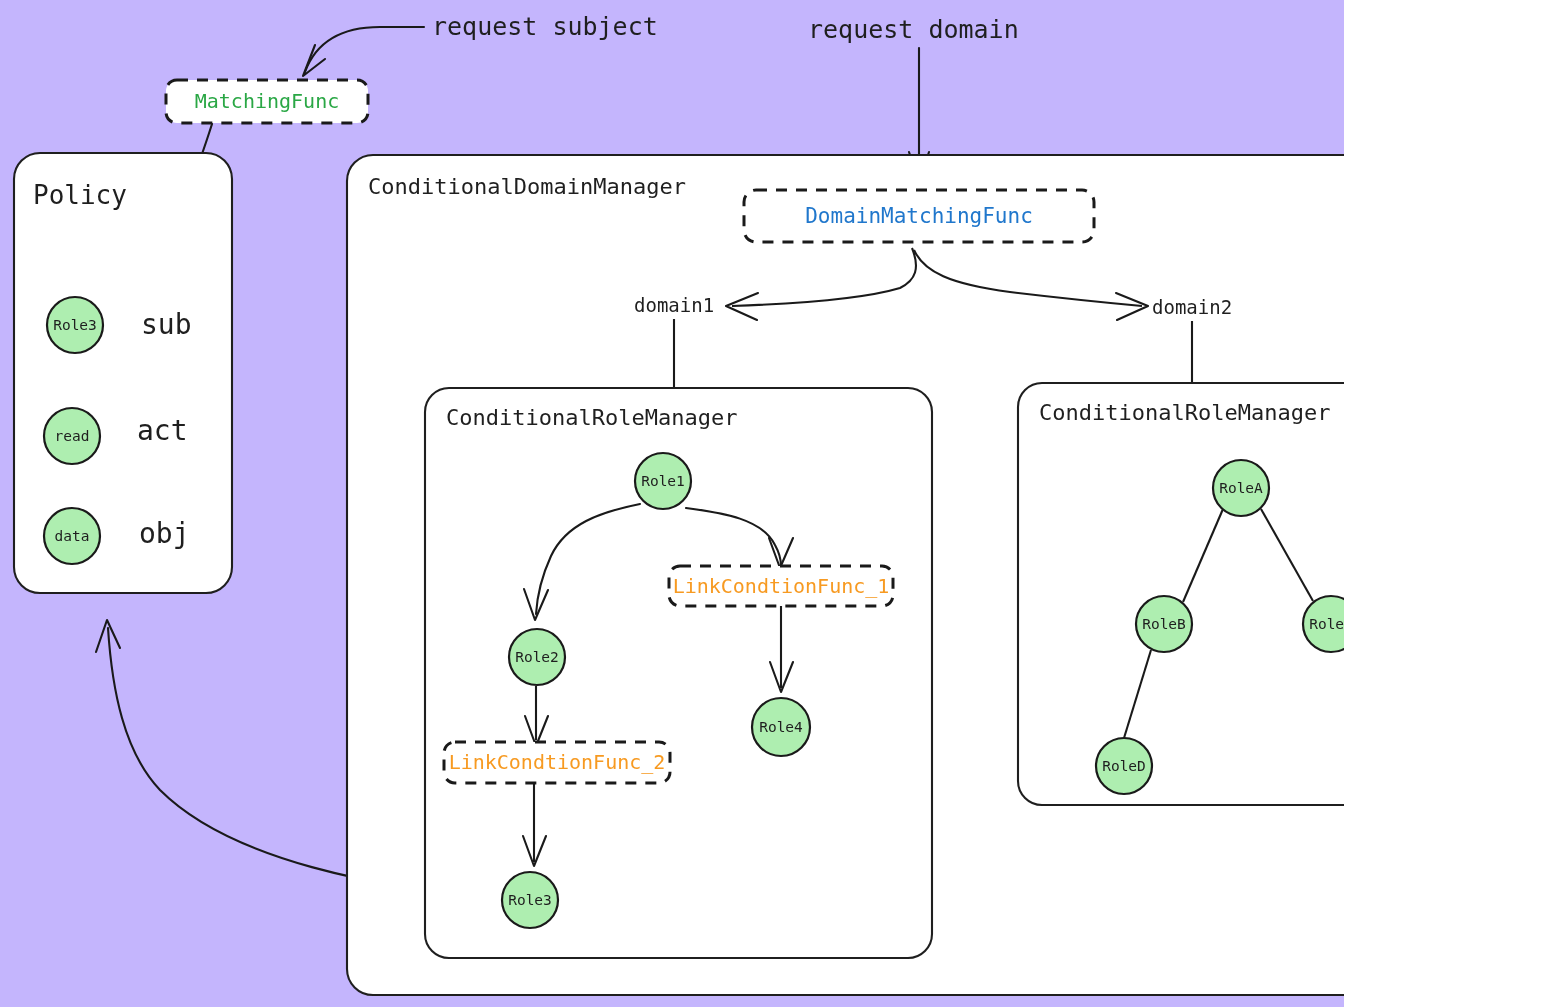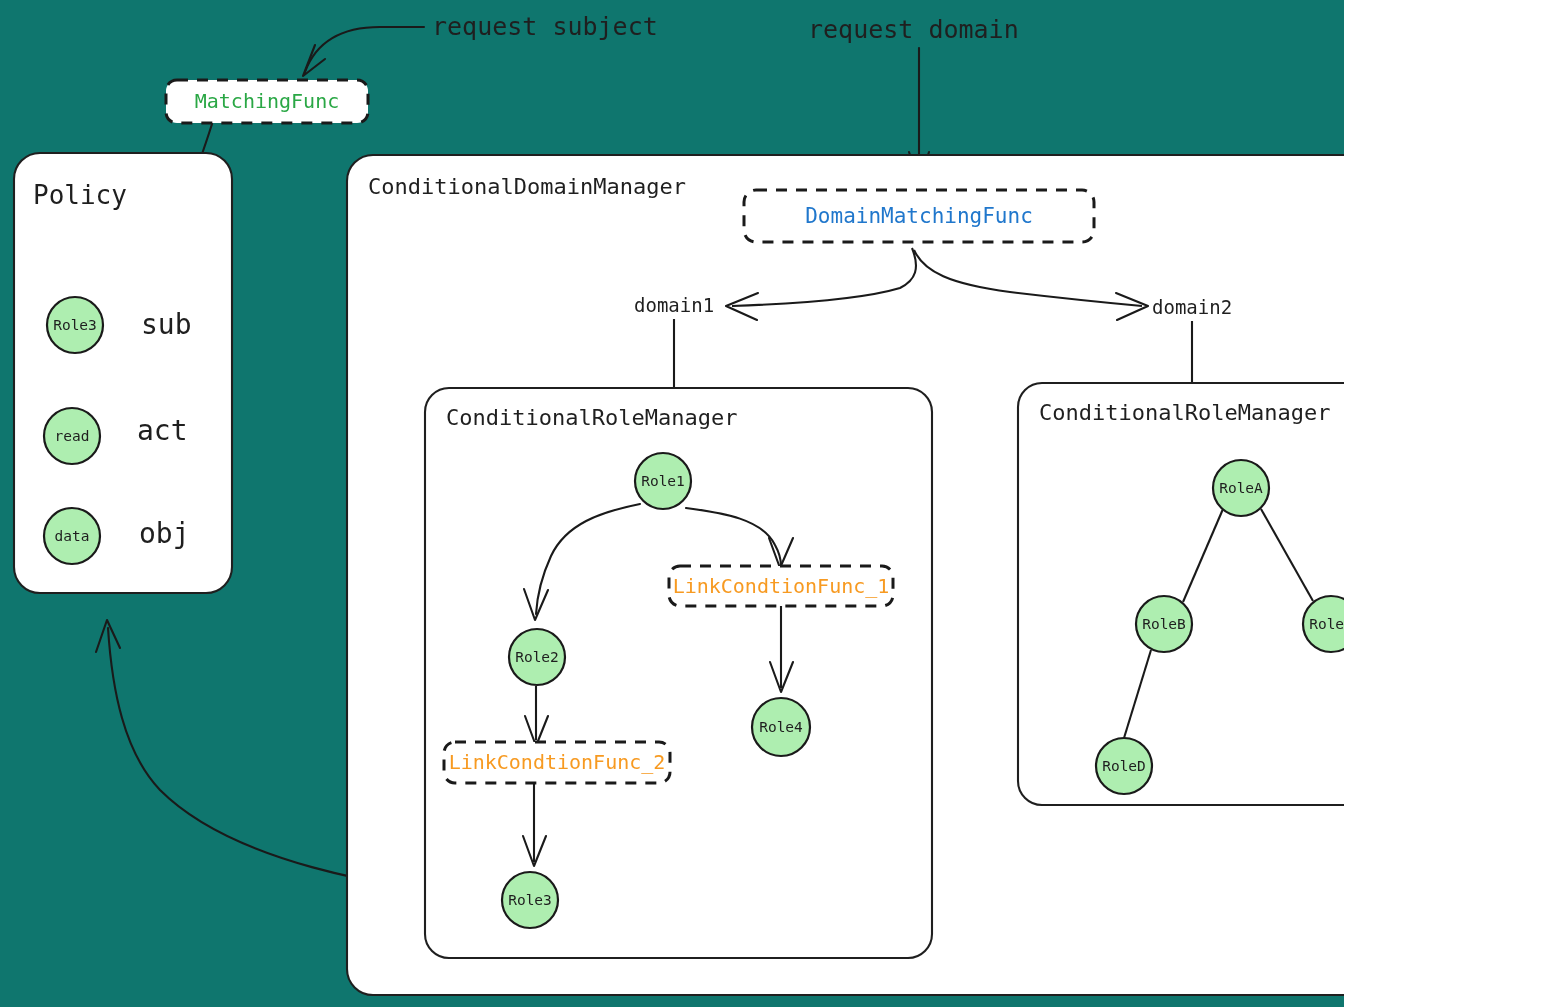--- a/index.html
+++ b/index.html
@@ -7,21 +7,21 @@
     padding: 0;
     background: #ffffff;
   }
   body {
     font-family: "DejaVu Sans Mono", monospace;
   }
   #canvas {
     position: relative;
     width: 1344px;
     height: 1007px;
-    background: #0f766e;
+    background: #c4b5fd;
     overflow: hidden;
   }
   svg#diagram {
     position: absolute;
     top: 0;
     left: 0;
     width: 1546px;
     height: 1007px;
   }
   .cluster-box {

